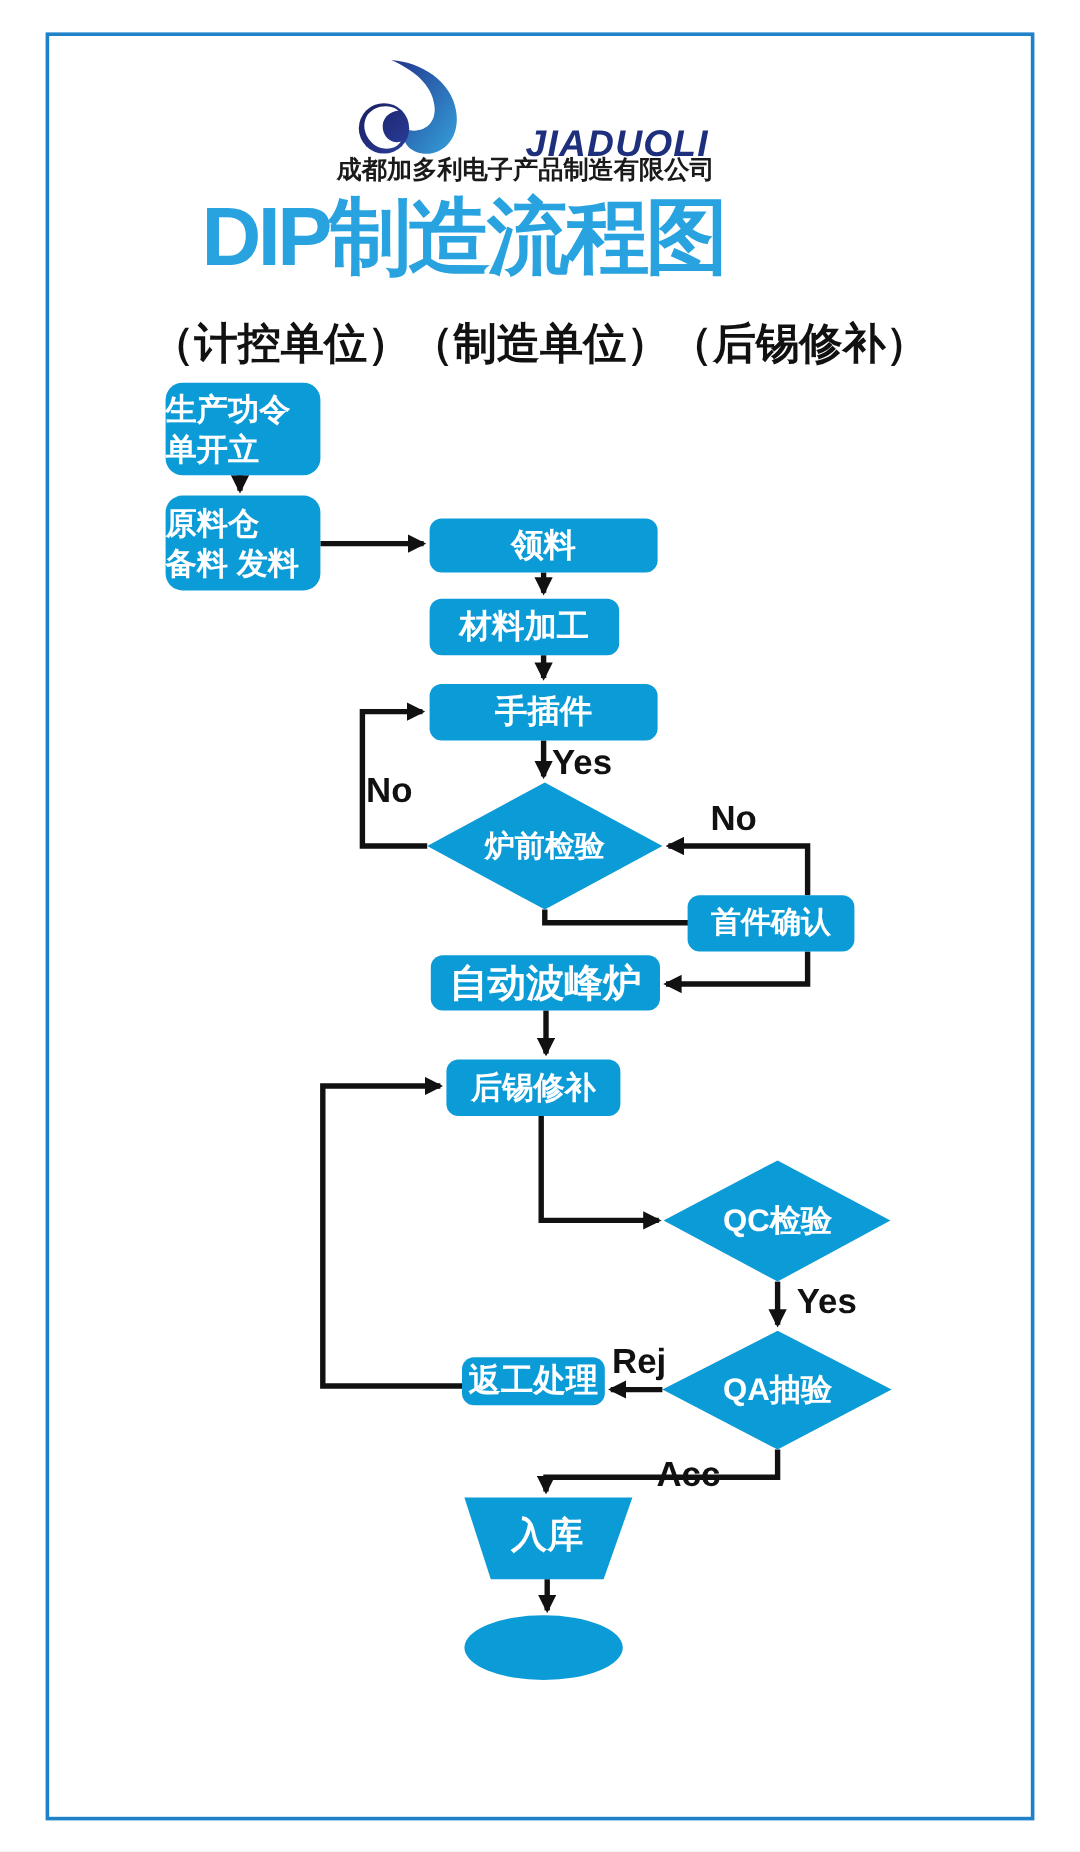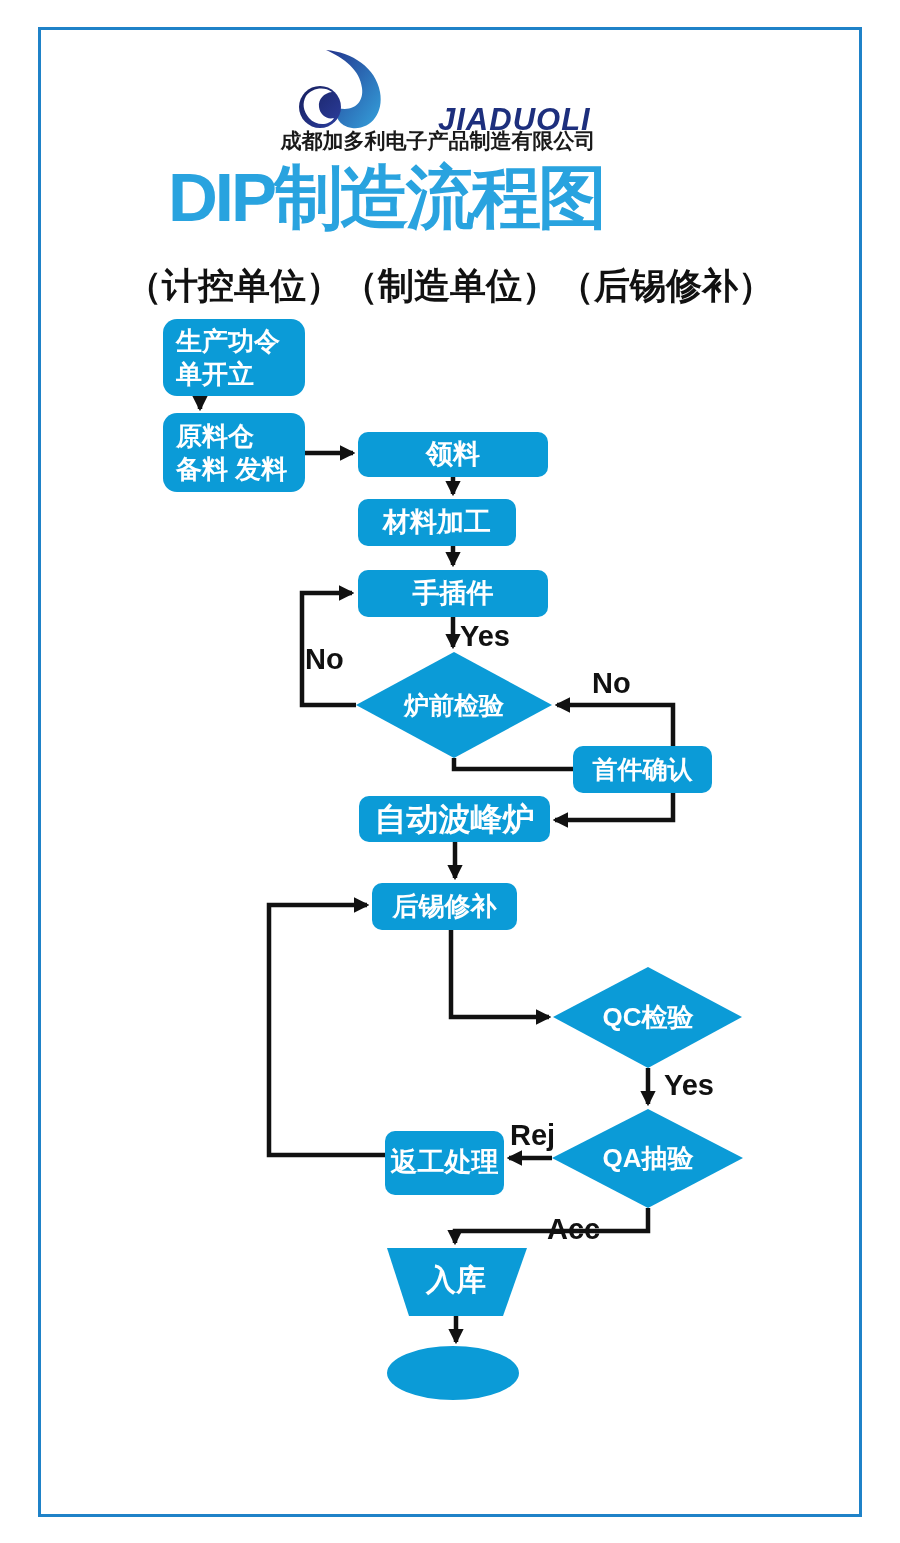--- a/index.html
+++ b/index.html
@@ -38,21 +38,21 @@
     font-size:36px;font-weight:900;color:#111;
   }
   .flow-svg{position:absolute;left:0;top:0;width:900px;height:1543px;}
   .edge{fill:none;stroke:var(--line-black);stroke-width:4.5px;marker-end:url(#ah);}
   .shape{fill:var(--node-blue);}
   .nrect{
     position:absolute;background:var(--node-blue);border-radius:10px;
     color:#fff;font-weight:bold;display:flex;align-items:center;justify-content:center;
     white-space:pre-line;line-height:1.25;
   }
-  .nrect.left{justify-content:flex-start;padding-left:13px;border-radius:14px;margin-left:25px;}
+  .nrect.left{justify-content:flex-start;padding-left:0;border-radius:14px;}
   .ntext{
     position:absolute;color:#fff;font-weight:bold;text-align:center;
     white-space:pre-line;line-height:1.2;
   }
   .elabel{position:absolute;color:#111;font-weight:900;font-size:29px;}
 </style>
 </head>
 <body>
 
 <div class="page">
@@ -112,21 +112,21 @@
   <div class="nrect left" style="left:138px;top:319px;width:129px;height:77px;font-size:26px">生产功令
 单开立</div>
   <div class="nrect left" style="left:138px;top:413px;width:129px;height:79px;font-size:26px">原料仓
 备料 发料</div>
   <div class="nrect" style="left:358px;top:432px;width:190px;height:45px;font-size:27px">领料</div>
   <div class="nrect" style="left:358px;top:499px;width:158px;height:47px;font-size:27px">材料加工</div>
   <div class="nrect" style="left:358px;top:570px;width:190px;height:47px;font-size:27px">手插件</div>
   <div class="nrect" style="left:573px;top:746px;width:139px;height:47px;font-size:25px">首件确认</div>
   <div class="nrect" style="left:359px;top:796px;width:191px;height:46px;font-size:32px">自动波峰炉</div>
   <div class="nrect" style="left:372px;top:883px;width:145px;height:47px;font-size:26px">后锡修补</div>
-  <div class="nrect" style="left:385px;top:1131px;width:119px;height:64px;font-size:27px">返工处理</div>
+  <div class="nrect" style="left:385px;top:1131px;width:119px;height:40px;font-size:27px">返工处理</div>
 
   <div class="ntext" style="left:374px;top:690px;width:160px;font-size:25px">炉前检验</div>
   <div class="ntext" style="left:568px;top:1002px;width:160px;font-size:26px">QC检验</div>
   <div class="ntext" style="left:568px;top:1143px;width:160px;font-size:26px">QA抽验</div>
   <div class="ntext" style="left:396px;top:1262px;width:120px;font-size:30px">入库</div>
   <div class="ntext" style="left:393px;top:1425px;width:120px;font-size:30px">END</div>
 
   <div class="elabel" style="left:460px;top:620px">Yes</div>
   <div class="elabel" style="left:305px;top:643px">No</div>
   <div class="elabel" style="left:592px;top:667px">No</div>

